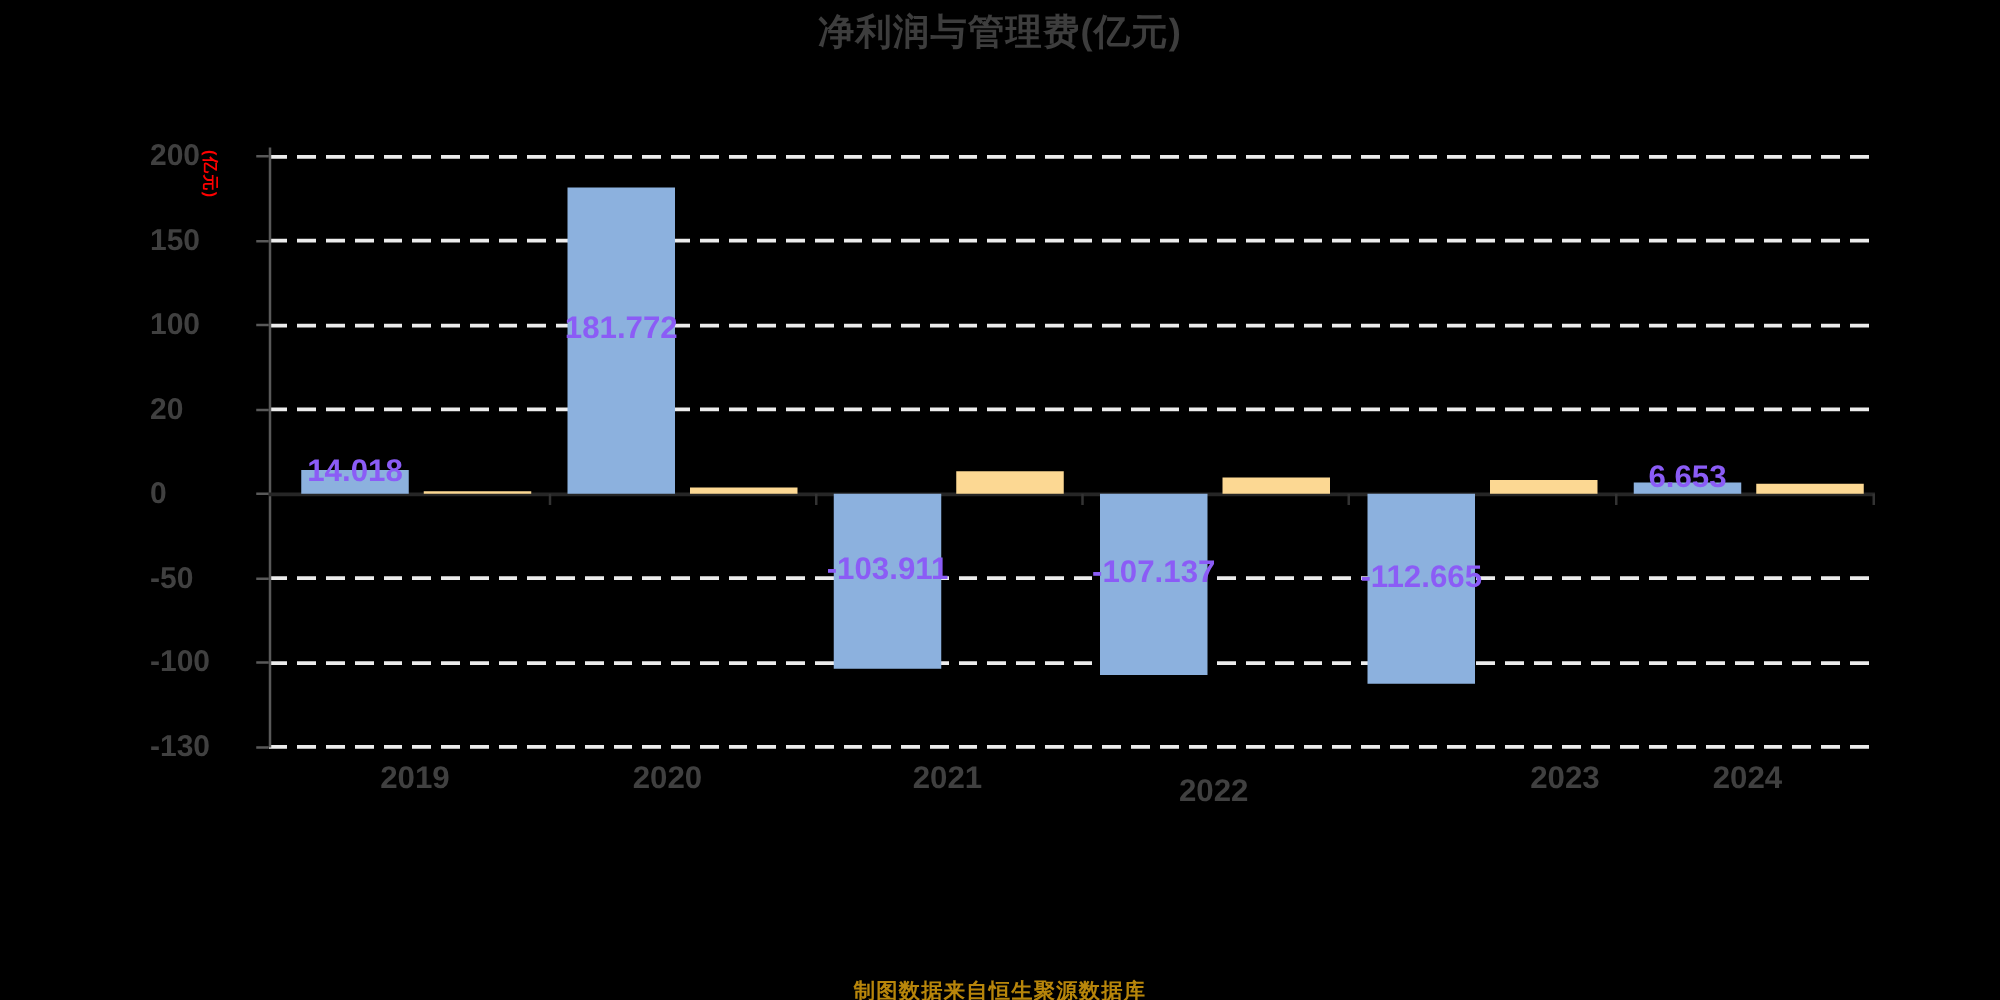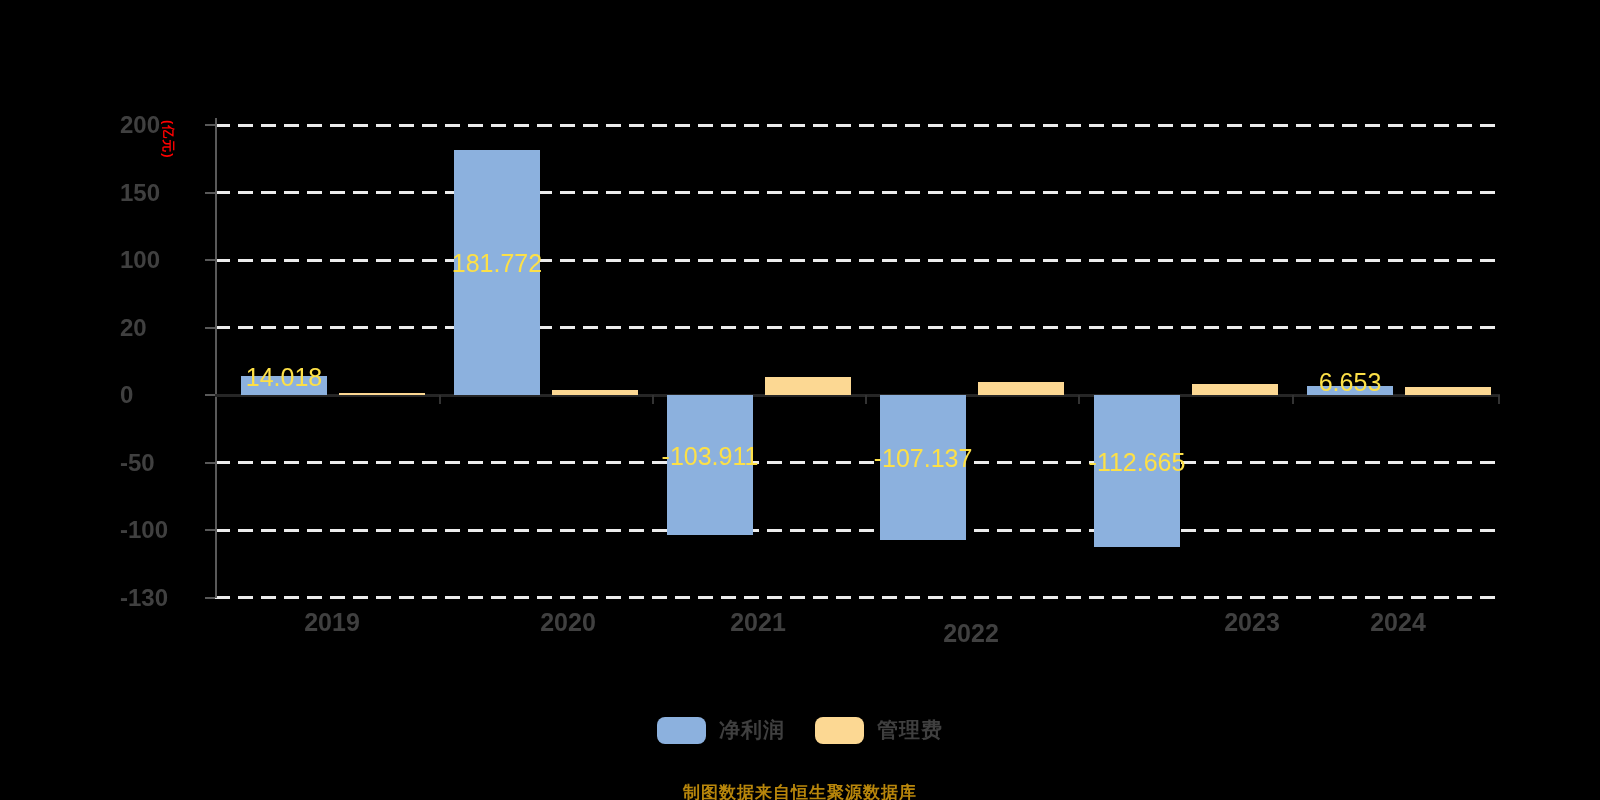--- a/index.html
+++ b/index.html
@@ -12,34 +12,35 @@
   .gridline{position:absolute;height:3px;
             background:repeating-linear-gradient(to right,#ececec 0,#ececec 15px,transparent 15px,transparent 23px);}
   .axis-y{position:absolute;width:2px;background:#595959;}
   .zero-line{position:absolute;height:3px;background:#262626;}
   .ytick{position:absolute;width:10px;height:2px;background:#595959;}
   .xtick{position:absolute;width:2px;height:9px;background:#333;}
   .ylab{position:absolute;width:80px;text-align:left;font-size:24px;font-weight:600;
         color:#404040;line-height:30px;}
   .xlab{position:absolute;width:120px;text-align:center;font-size:25px;font-weight:600;color:#404040;}
   .bar{position:absolute;}
-  .vlab{position:absolute;font-size:25px;color:#fde047;white-space:nowrap;
-        transform:translate(-50%,-50%);}
+  .vlab{position:absolute;font-size:25px;color:#8b5cf6;white-space:nowrap;
+        transform:translate(-50%,-50%);font-weight:bold;}
   .legend{position:absolute;top:716px;left:0;width:100%;display:flex;justify-content:center;
           align-items:center;column-gap:30px;}
   .legend-item{display:flex;align-items:center;column-gap:13px;}
   .swatch{width:49px;height:27px;border-radius:8px;}
   .legend-label{font-size:21px;font-weight:700;color:#3f3f3f;letter-spacing:1px;}
   .source{position:absolute;top:781px;left:50%;transform:translateX(-50%);
           font-size:17px;font-weight:bold;color:#b8860b;white-space:nowrap;letter-spacing:1px;}
 </style>
 </head>
 <body>
 
 <div class="canvas">
+  <div class="title">净利润与管理费(亿元)</div>
   <div class="y-unit">(亿元)</div>
 
   <div id="plot">
       <div class="gridline" style="left: 215px; top: 123.5px; width: 1285px;"></div>
       <div class="ytick" style="left: 205px; top: 124px;"></div>
       <div class="ylab" style="left: 120px; top: 110px;">200</div>
       <div class="gridline" style="left: 215px; top: 191px; width: 1285px;"></div>
       <div class="ytick" style="left: 205px; top: 191.5px;"></div>
       <div class="ylab" style="left: 120px; top: 177.5px;">150</div>
       <div class="gridline" style="left: 215px; top: 258.5px; width: 1285px;"></div>
@@ -67,44 +68,34 @@
       <div class="xtick" style="left: 1078px; top: 395px;"></div>
       <div class="xtick" style="left: 1291.5px; top: 395px;"></div>
       <div class="xtick" style="left: 1498px; top: 395px;"></div>
       <div class="bar" style="left: 241px; top: 376.076px; width: 86px; height: 18.9243px; background: rgb(140, 177, 222);"></div>
       <div class="vlab" style="left: 284px; top: 376.538px;">14.018</div>
       <div class="bar" style="left: 339px; top: 393.38px; width: 86px; height: 1.62px; background: rgb(252, 216, 147);"></div>
       <div class="xlab" style="left: 272px; top: 608px;">2019</div>
       <div class="bar" style="left: 454px; top: 149.608px; width: 86px; height: 245.392px; background: rgb(140, 177, 222);"></div>
       <div class="vlab" style="left: 497px; top: 263.304px;">181.772</div>
       <div class="bar" style="left: 552px; top: 390.005px; width: 86px; height: 4.995px; background: rgb(252, 216, 147);"></div>
-      <div class="xlab" style="left: 508px; top: 608px;">2020</div>
+      <div class="xlab" style="left: 474px; top: 608px;">2020</div>
       <div class="bar" style="left: 667px; top: 395px; width: 86px; height: 140.28px; background: rgb(140, 177, 222);"></div>
       <div class="vlab" style="left: 710px; top: 456.14px;">-103.911</div>
       <div class="bar" style="left: 765px; top: 376.775px; width: 86px; height: 18.225px; background: rgb(252, 216, 147);"></div>
       <div class="xlab" style="left: 698px; top: 608px;">2021</div>
       <div class="bar" style="left: 880px; top: 395px; width: 86px; height: 144.635px; background: rgb(140, 177, 222);"></div>
       <div class="vlab" style="left: 923px; top: 458.317px;">-107.137</div>
       <div class="bar" style="left: 978px; top: 381.5px; width: 86px; height: 13.5px; background: rgb(252, 216, 147);"></div>
       <div class="xlab" style="left: 911px; top: 608px; margin-top: 11px;">2022</div>
       <div class="bar" style="left: 1094px; top: 395px; width: 86px; height: 152.098px; background: rgb(140, 177, 222);"></div>
       <div class="vlab" style="left: 1137px; top: 462.049px;">-112.665</div>
       <div class="bar" style="left: 1192px; top: 384.2px; width: 86px; height: 10.8px; background: rgb(252, 216, 147);"></div>
       <div class="xlab" style="left: 1192px; top: 608px;">2023</div>
       <div class="bar" style="left: 1307px; top: 386.018px; width: 86px; height: 8.98155px; background: rgb(140, 177, 222);"></div>
       <div class="vlab" style="left: 1350px; top: 381.509px;">6.653</div>
       <div class="bar" style="left: 1405px; top: 387.305px; width: 86px; height: 7.695px; background: rgb(252, 216, 147);"></div>
       <div class="xlab" style="left: 1338px; top: 608px;">2024</div>
     </div>
 
-  <div class="legend">
-    <div class="legend-item">
-      <span class="swatch" id="sw0" style="background: rgb(140, 177, 222);"></span>
-      <span class="legend-label">净利润</span>
-    </div>
-    <div class="legend-item">
-      <span class="swatch" id="sw1" style="background: rgb(252, 216, 147);"></span>
-      <span class="legend-label">管理费</span>
-    </div>
-  </div>
 
   <div class="source">制图数据来自恒生聚源数据库</div>
 </div>
 
 </body></html>

